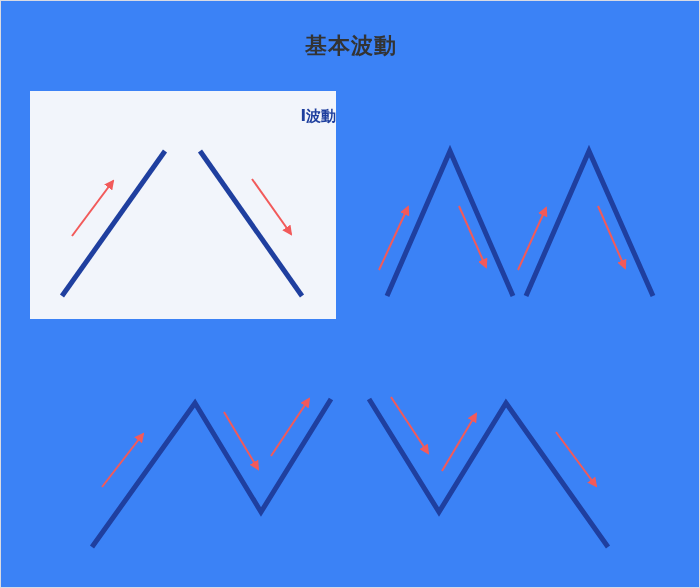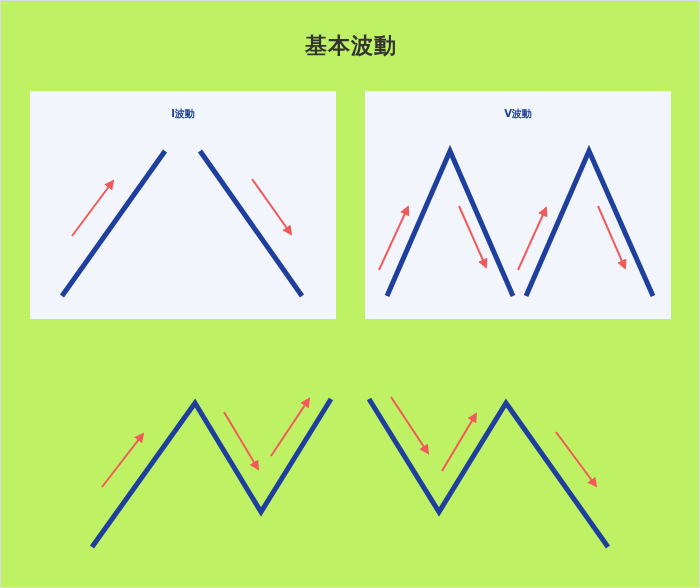--- a/index.html
+++ b/index.html
@@ -1,39 +1,36 @@
 <!DOCTYPE html>
 <html><head>
   <meta charset="utf-8">
   <style>
     html, body { margin: 0; padding: 0; background: #ffffff; }
     body { width: 700px; height: 588px; position: relative; overflow: hidden;
            font-family: "DejaVu Sans", "Liberation Sans", sans-serif; }
     .frame { position: absolute; left: 0; top: 0; width: 698px; height: 586px;
-             border: 1px solid #d9dae3; background: #bef264; }
+             border: 1px solid #d9dae3; background: #3b82f6; }
     .title { position: absolute; left: 0; top: 30px; width: 700px; text-align: center;
              font-size: 22px; font-weight: bold; color: #333333; letter-spacing: 1px; }
     .panel { position: absolute; background: #f2f5fb; }
-    .panel-label { position: absolute; left: 0; width: 100%; text-align: center;
-                   font-size: 10px; font-weight: bold; color: #1e3f9e; }
+    .panel-label { position: absolute; left: 0; width: 100%; text-align: right;
+                   font-size: 15px; font-weight: bold; color: #1e3f9e; }
     svg.art { position: absolute; left: 0; top: 0; width: 700px; height: 588px; pointer-events: none; }
   </style>
 </head>
 <body>
 
 <div class="frame">
   <div class="title">基本波動</div>
 
   <div class="panel" style="left:29px; top:90px; width:306px; height:228px;">
     <div class="panel-label" style="top:16px;">I波動</div>
   </div>
 
-  <div class="panel" style="left:364px; top:90px; width:306px; height:228px;">
-    <div class="panel-label" style="top:16px;">V波動</div>
-  </div>
 
 </div>
 
 <svg class="art" viewBox="0 0 700 588" xmlns="http://www.w3.org/2000/svg">
   <defs>
     <marker id="ah" markerWidth="10" markerHeight="10" refX="8" refY="5" orient="auto" markerUnits="userSpaceOnUse">
       <path d="M0,0 L10,5 L0,10 Z" fill="#f25a5a"></path>
     </marker>
   </defs>
 

